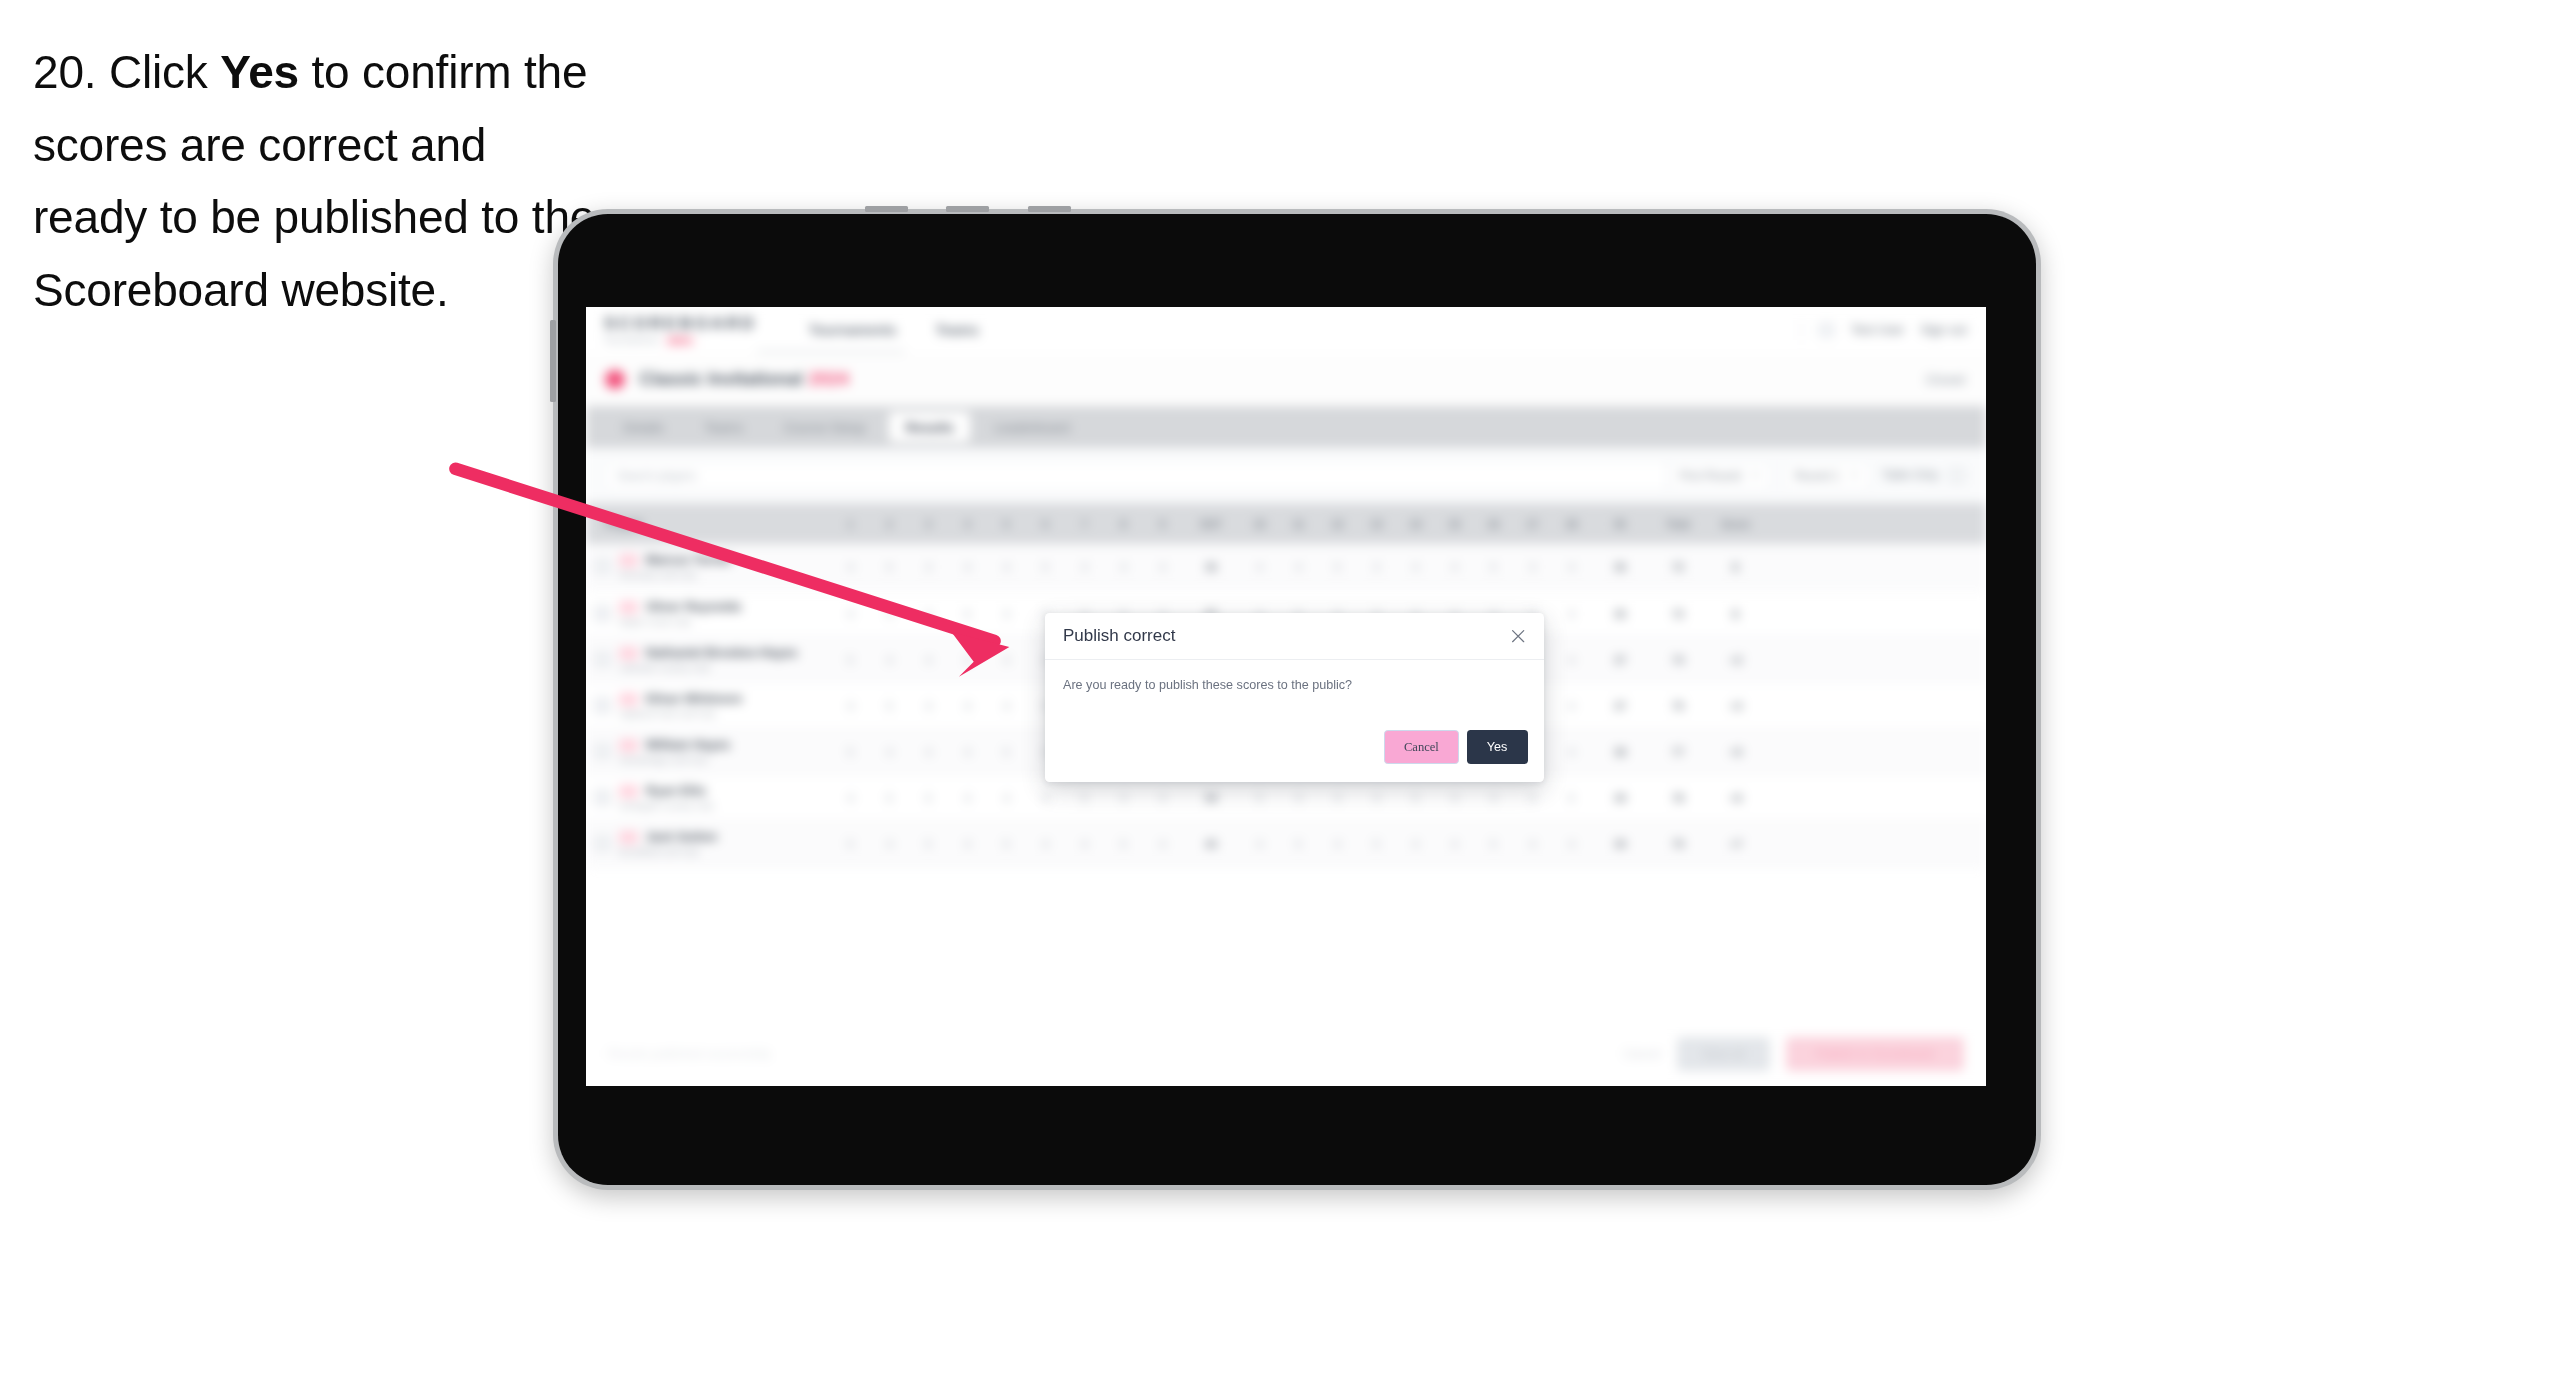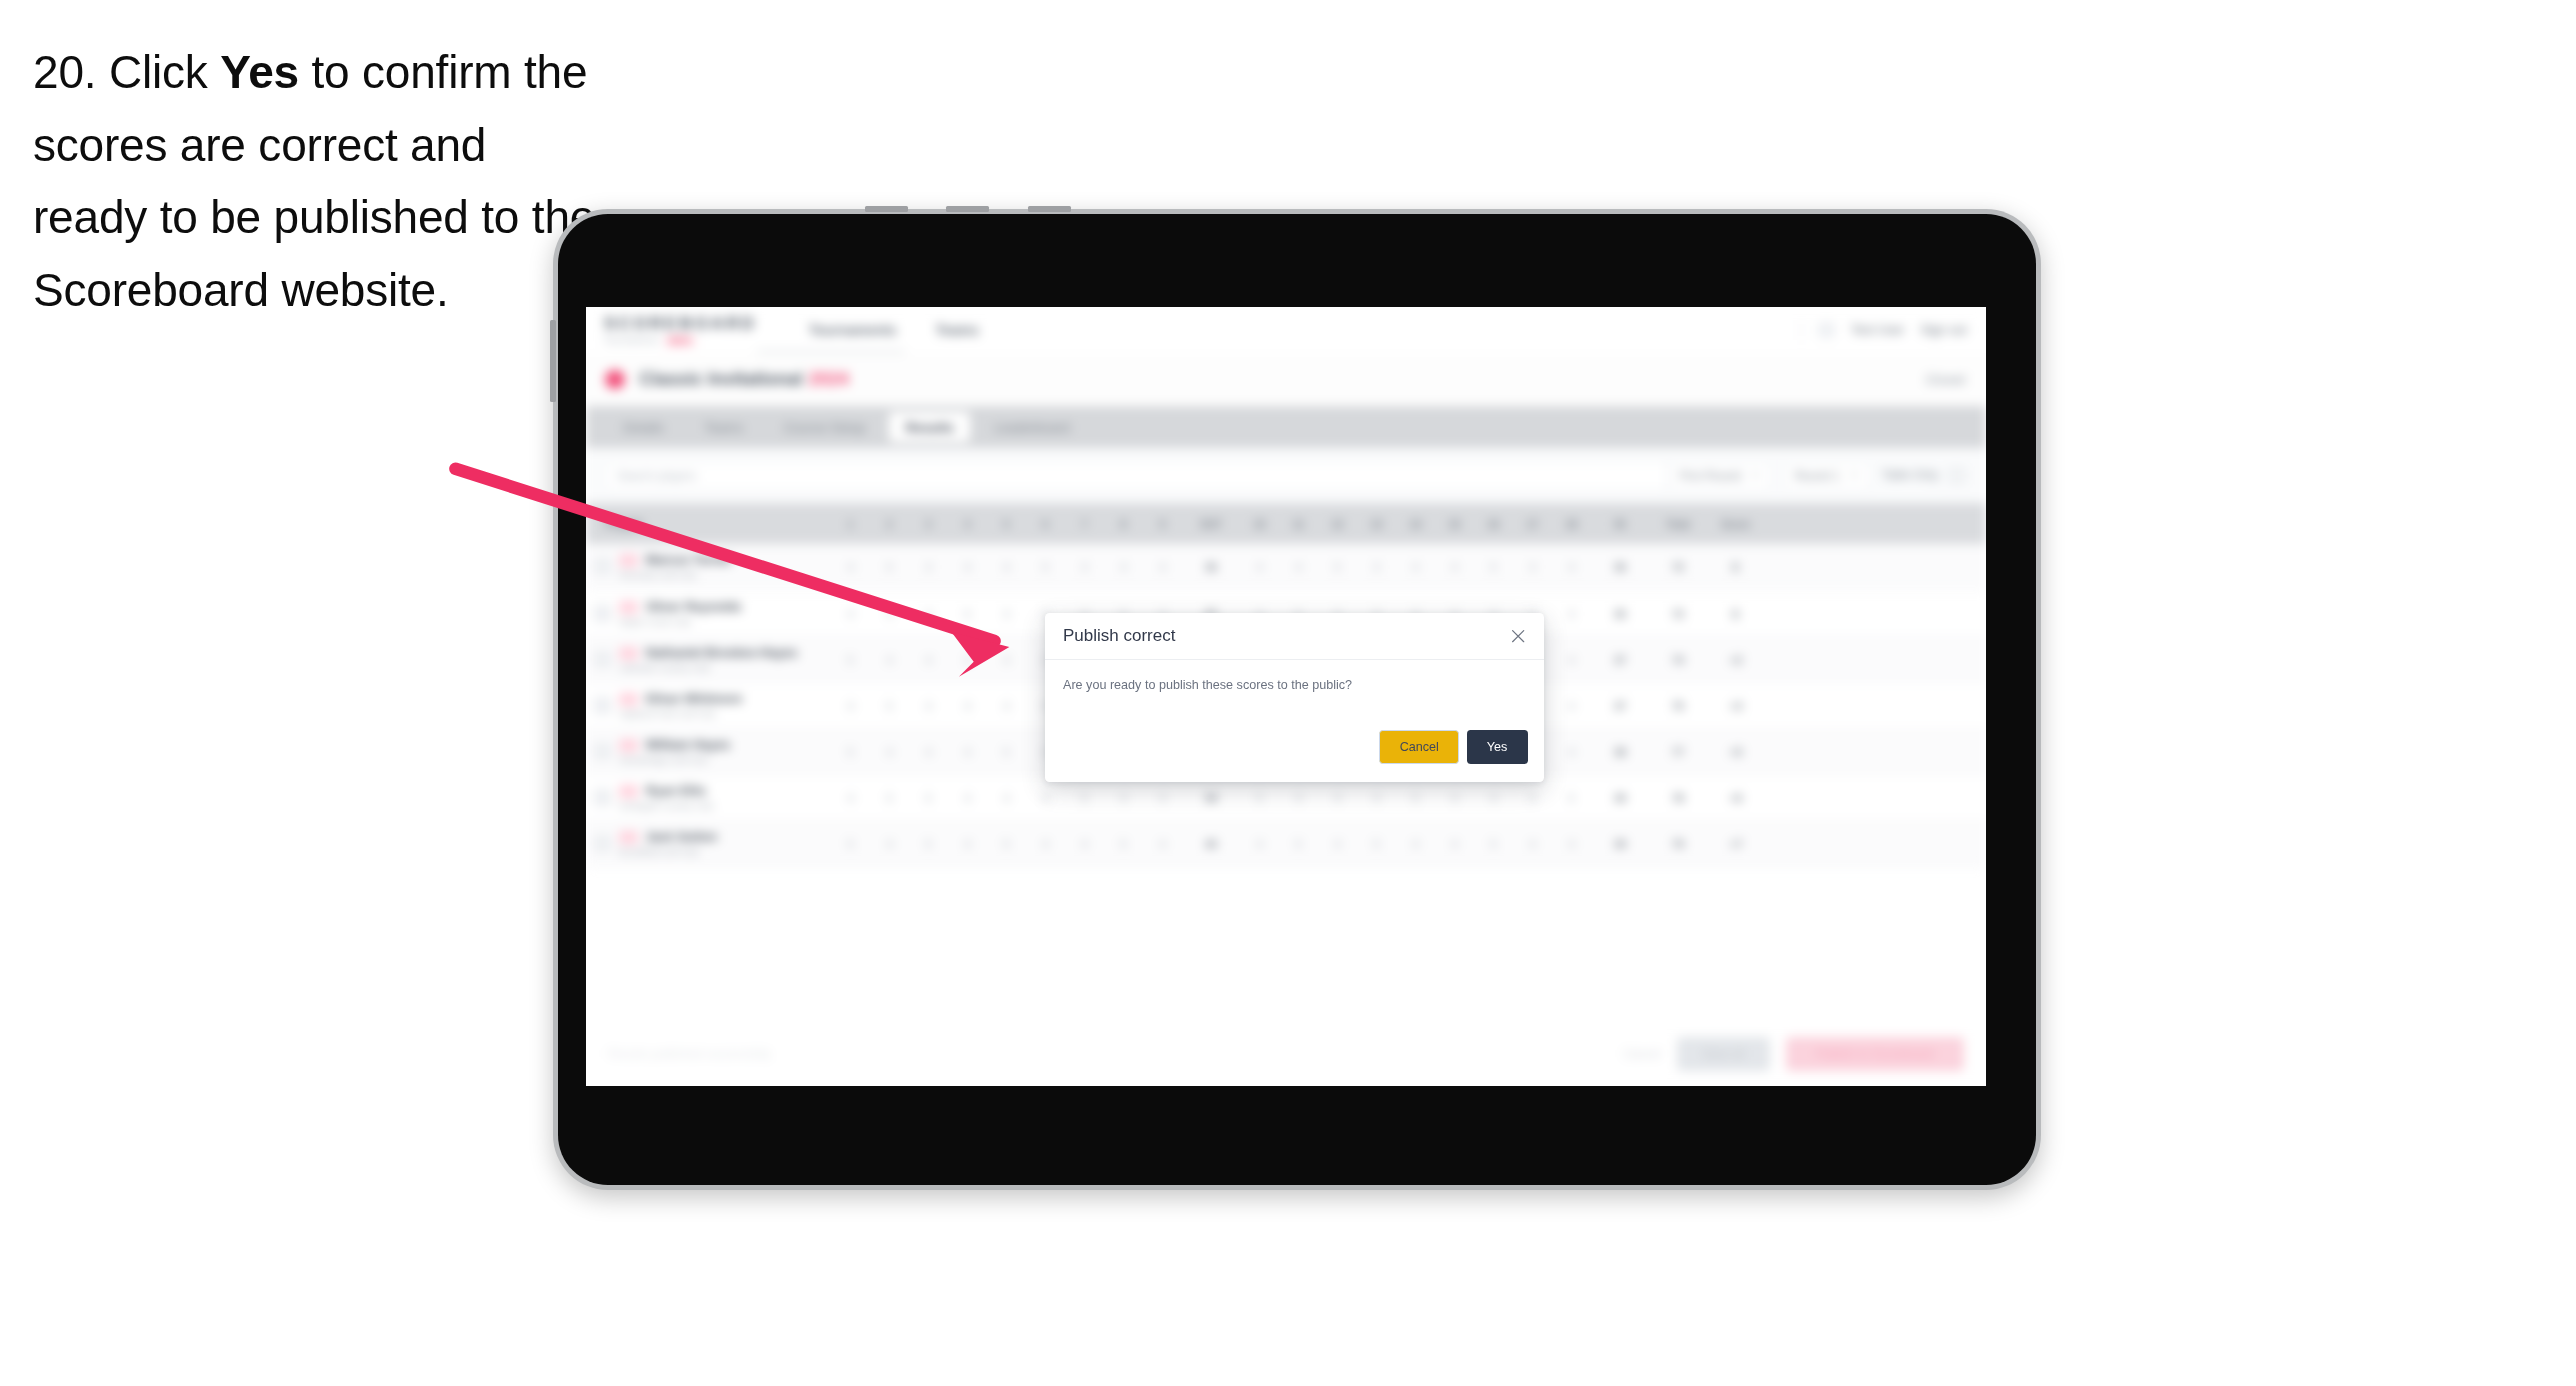--- a/index.html
+++ b/index.html
@@ -250,21 +250,21 @@
   .dlg-btn {
     font-size: 12.6px;
     border-radius: 3.7px;
     padding: 9.6px 19.3px;
     cursor: pointer;
     border: 0.7px solid transparent;
     font-family: "Liberation Sans", sans-serif;
     line-height: 1;
   }
   .dlg-btn.cancel {
-    background: #eab308; color: #41485a; border-color: #ccd9ec;
+    background: #f9a8d4; color: #41485a; border-color: #ccd9ec; font-family: Liberation Serif, serif;
   }
   .dlg-btn.yes {
     background: #2b3649; color: #ffffff;
   }
 
   
   #arrow {
     position: absolute;
     left: 445px; top: 445px;
     width: 609px; height: 245px;

